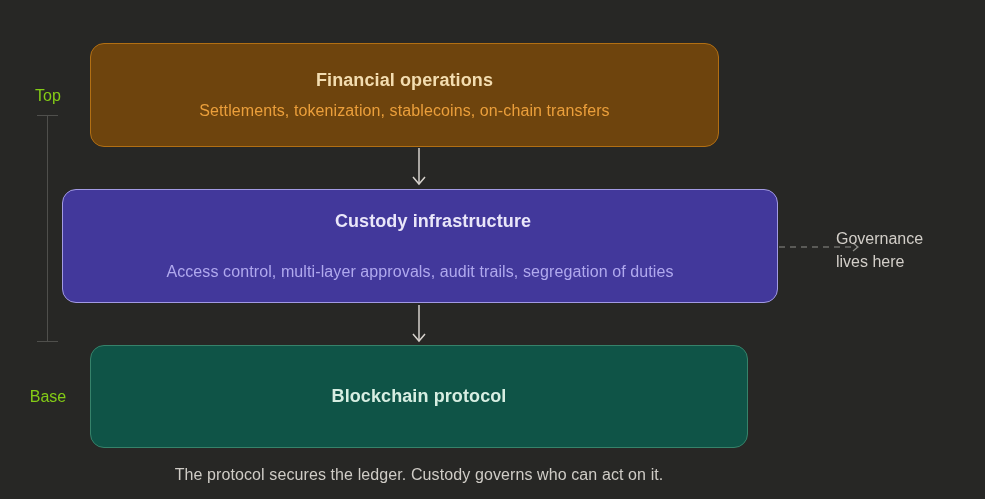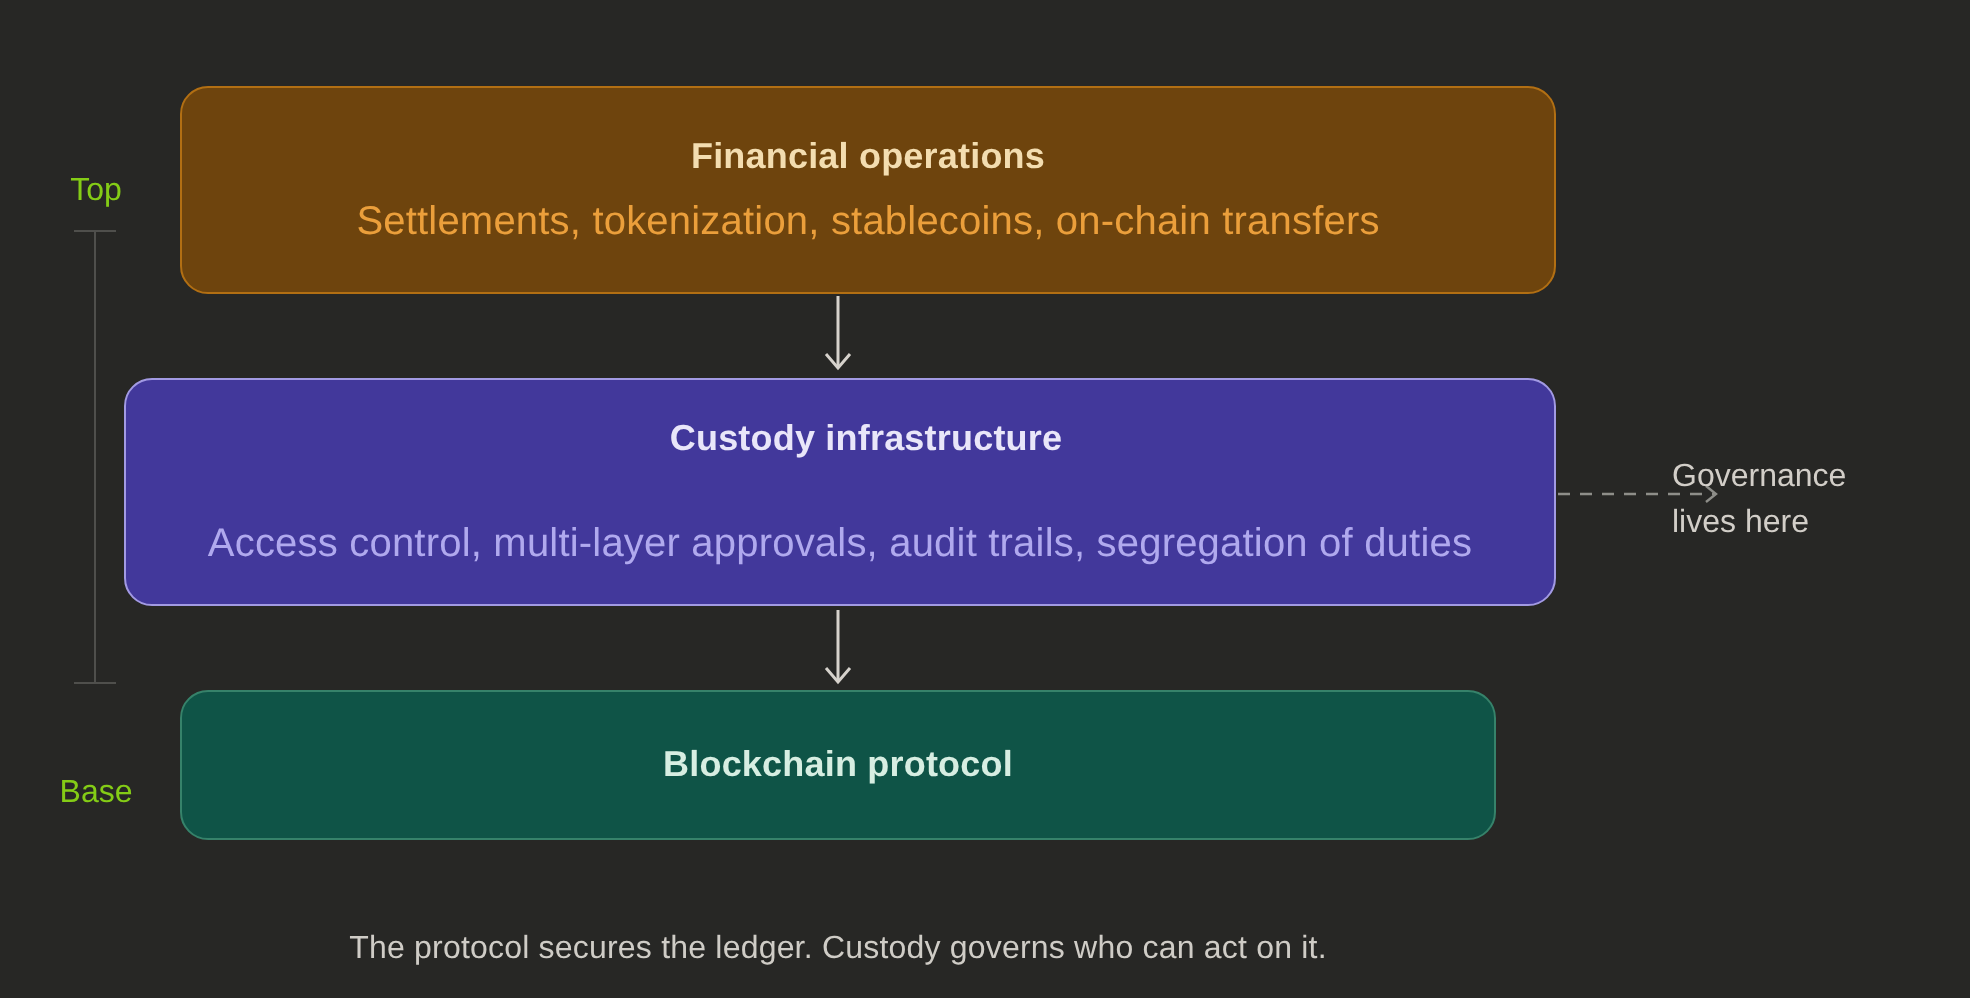--- a/index.html
+++ b/index.html
@@ -27,27 +27,27 @@
     justify-content: center;
     gap: 11px;
     text-align: center;
   }
   .layer-title {
     font-size: 18px;
     font-weight: 700;
     letter-spacing: 0.1px;
   }
   .layer-subtitle {
-    font-size: 20px;
+    font-size: 16px;
     font-weight: 400;
     letter-spacing: 0.1px;
   }
-  .box-financial { left: 90px;  top: 43px;  width: 688px; height: 104px; }
+  .box-financial { left: 90px;  top: 43px;  width: 629px; height: 104px; }
   .box-custody   { left: 62px;  top: 189px; width: 716px; height: 114px; }
-  .box-protocol  { left: 90px;  top: 345px; width: 658px; height: 75px; }
+  .box-protocol  { left: 90px;  top: 345px; width: 658px; height: 103px; }
 
   
   .connector { position: absolute; }
   .connector-1 { left: 409px; top: 147px; }
   .connector-2 { left: 409px; top: 304px; }
 
   
   .axis-label {
     position: absolute;
     left: 18px;

